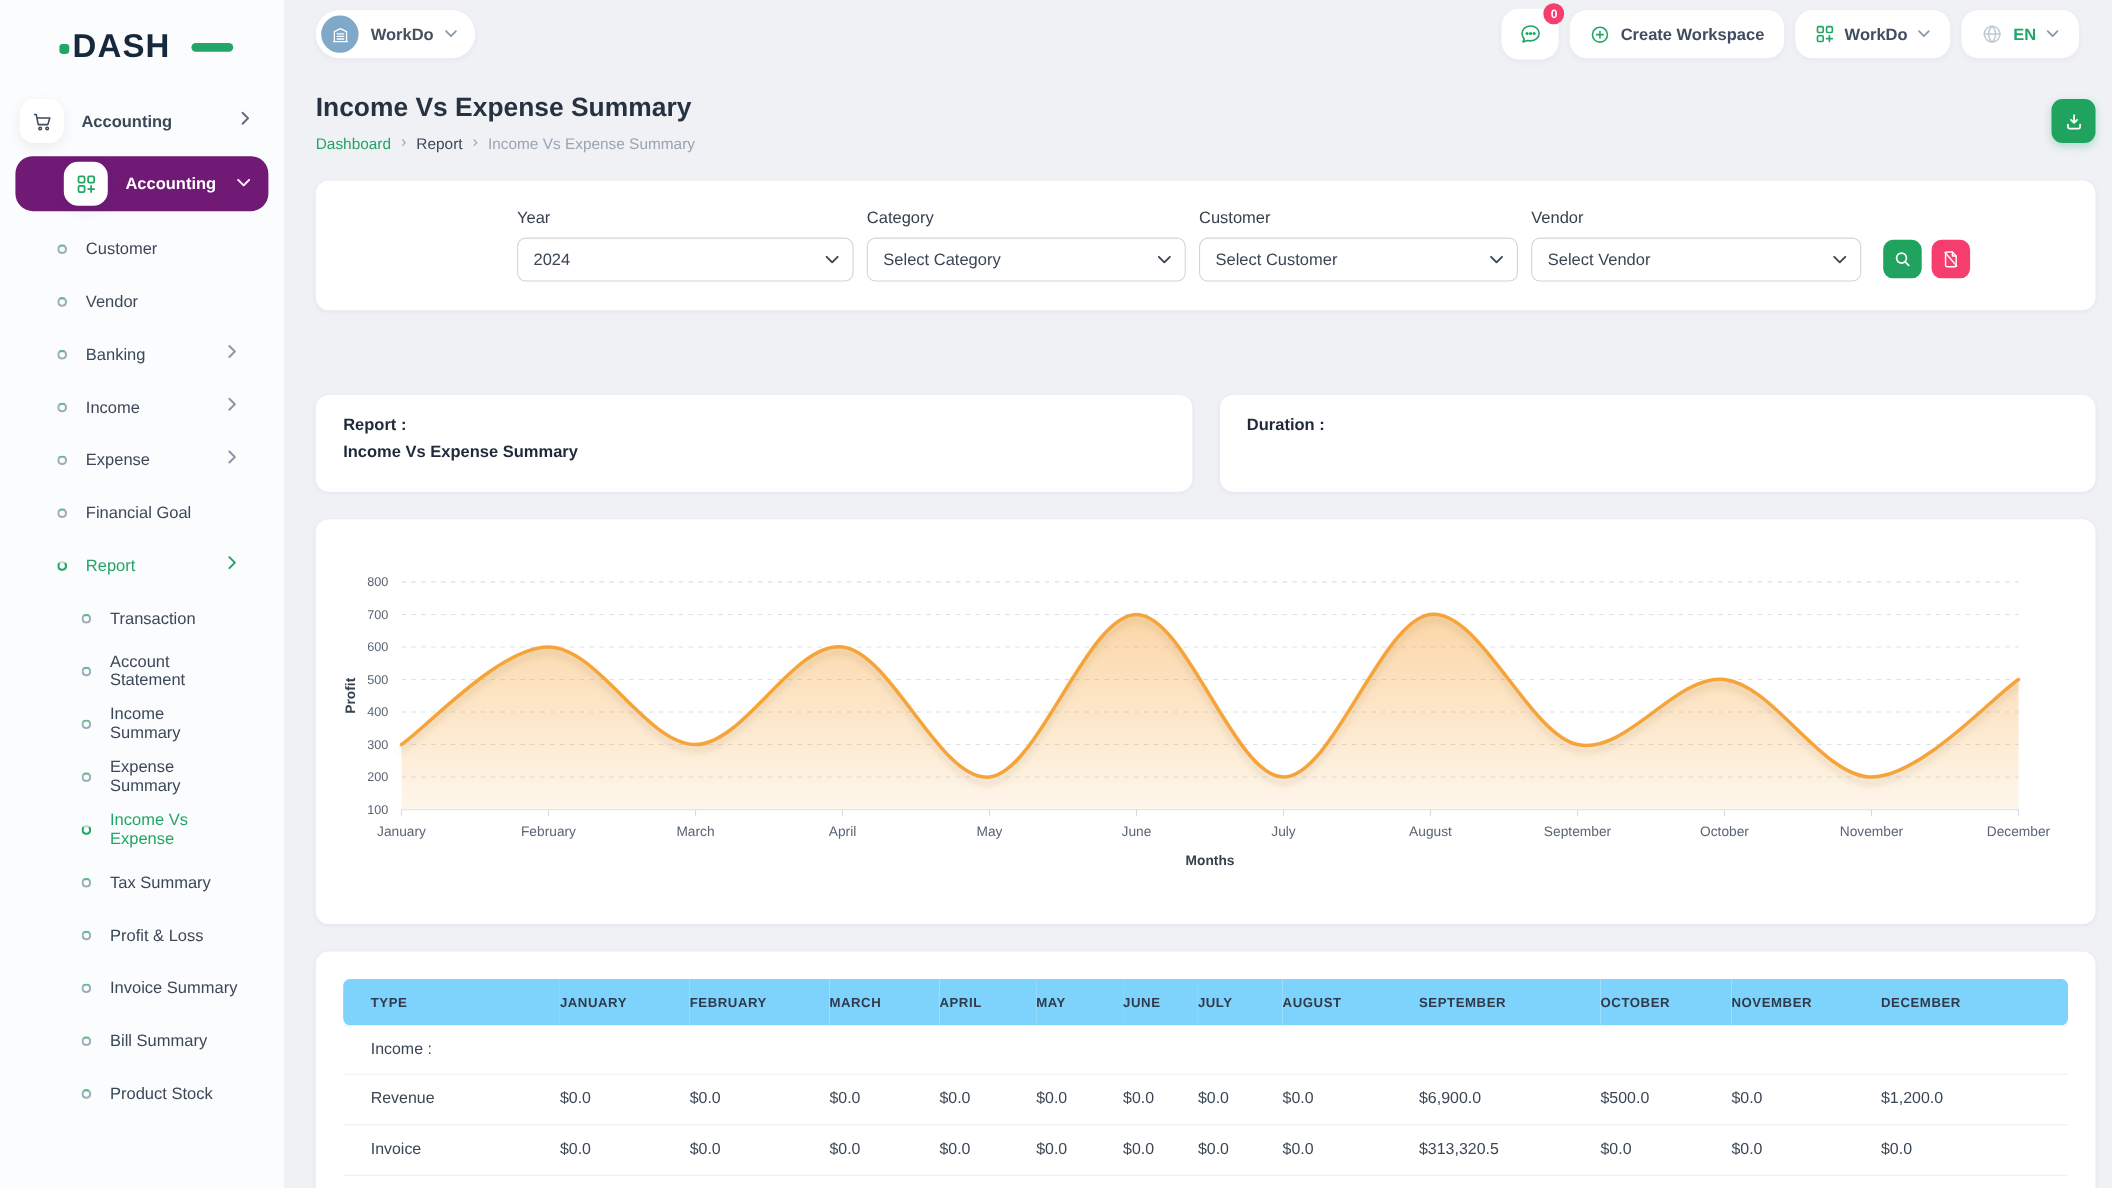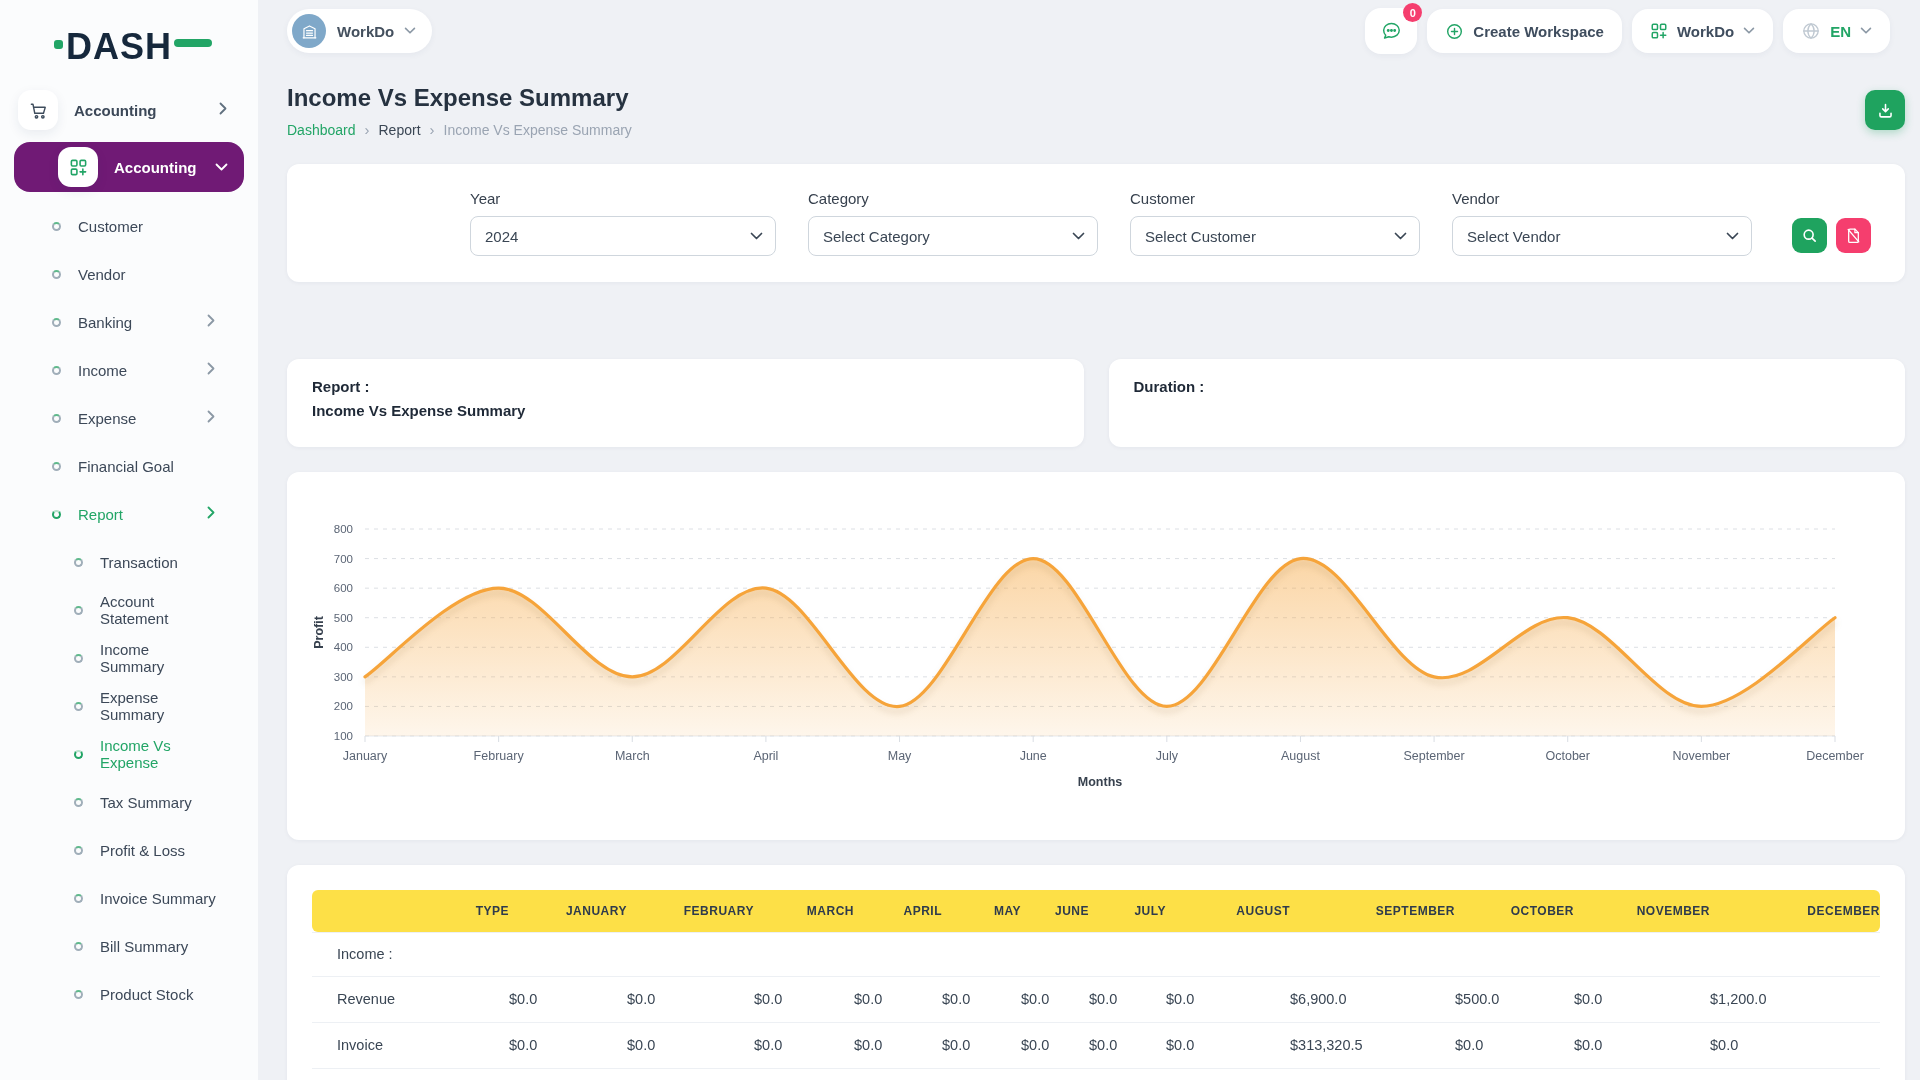--- a/index.html
+++ b/index.html
@@ -4,21 +4,21 @@
 <style>
   * { margin:0; padding:0; box-sizing:border-box; }
   html,body { width:1920px; height:1080px; overflow:hidden; }
   body { font-family:"Liberation Sans", sans-serif; background:#eff1f5; color:#3a4654; }
 
   .app { display:flex; width:1920px; height:1080px; }
 
   
   .sidebar { width:258px; min-width:258px; height:1080px; background:#fbfcfd; padding:18px 0 0 0; overflow:hidden; }
   .logo { position:relative; margin:8px 0 26px 66px; width:130px; height:34px; }
-  .logo-text { font-size:36px; font-weight:800; color:#16283c; letter-spacing:1px; }
+  .logo-text { font-size:30px; font-weight:800; color:#16283c; letter-spacing:1px; }
   .logo-dot { position:absolute; left:-12px; top:14px; width:9px; height:9px; border-radius:3px; background:#22a566; }
   .logo-dash { position:absolute; right:-16px; top:13px; width:38px; height:8px; border-radius:4px; background:#22a566; }
 
   .nav { padding:0 14px; }
   .nav-item { display:flex; align-items:center; height:48px; margin-bottom:8px; border-radius:16px; cursor:pointer; padding:0 16px 0 4px; }
   .nav-item .tile { width:40px; height:40px; min-width:40px; border-radius:13px; background:#ffffff; box-shadow:0 4px 12px rgba(30,50,90,.08); display:flex; align-items:center; justify-content:center; margin-right:16px; }
   .nav-item .nav-label { font-size:15px; font-weight:600; color:#3c4858; }
   .nav-item.active { background:#701a75; height:50px;padding-left:44px; }
   .nav-item.active .nav-label { color:#ffffff; }
   .chev-r { margin-left:auto; }
@@ -50,41 +50,41 @@
   .breadcrumb { display:flex; align-items:center; gap:9px; margin-top:9px; font-size:14px; }
   .bc-link { color:#22a566; cursor:pointer; }
   .bc-mid { color:#3a4654; cursor:pointer; }
   .bc-cur { color:#9aa4b2; }
   .bc-sep { color:#9aa4b2; font-size:15px; }
   .dl-btn { width:40px; height:40px; margin-top:6px; border-radius:10px; background:#1fa35f; border:none; display:flex; align-items:center; justify-content:center; cursor:pointer; box-shadow:0 3px 8px rgba(31,163,95,.3); }
 
   .card { background:#fff; border-radius:12px; box-shadow:0 1px 4px rgba(25,40,70,.05);margin-top:36px; }
 
   .filter-card { margin-top:26px; height:118px; display:flex; align-items:center; padding:10px 25px 10px 183px; }
-  .filter-row { display:flex; align-items:flex-end; width:100%; gap:32px; }
+  .filter-row { display:flex; align-items:flex-end; width:100%; gap:12px; }
   .field { display:flex; flex-direction:column; }
   .field-label { font-size:15px; color:#37414e; margin-bottom:9px; }
   .select { position:relative; height:40px; border:1px solid #cfd6dd; border-radius:8px; background:#fff; display:flex; align-items:center; padding:0 34px 0 14px; font-size:15px; color:#3a4654; cursor:pointer; }
   .select svg { position:absolute; right:12px; }
   .w306 { width:306px; } .w290 { width:290px; } .w300 { width:300px; }
   .fbtns { display:flex; gap:9px; margin-left:8px; margin-bottom:3px; }
   .sq-btn { width:35px; height:35px; border:none; border-radius:9px; display:flex; align-items:center; justify-content:center; cursor:pointer; }
   .sq-green { background:#1fa35f; }
   .sq-pink { background:#f53e6e; }
 
   .info-row { display:flex; gap:25px; margin-top:41px; }
   .info-card { flex:1; height:88px; padding:19px 25px; }
   .info-title { font-size:15px; font-weight:700; color:#1f2937; }
   .info-value { font-size:15px; font-weight:700; color:#1f2937; margin-top:7px; }
 
   .chart-card { margin-top:25px; height:368px; padding:24px; }
 
   .table-card { margin-top:25px; padding:25px 25px 0 25px; }
   table { width:100%; border-collapse:collapse; table-layout:fixed; }
-  thead th { background:#fde047; height:42px; text-align:right; font-size:12px; font-weight:700; letter-spacing:.5px; color:#2f3b4c; }
+  thead th { background:#7dd3fc; height:42px; text-align:left; font-size:12px; font-weight:700; letter-spacing:.5px; color:#2f3b4c; }
   th:first-child, td:first-child { padding-left:25px; }
   tbody td { height:46px; font-size:14.5px; color:#3a4654; border-top:1px solid #edf0f4; }
   tbody tr.group td { height:44px; }
   thead th:first-child { border-radius:6px 0 0 6px; }
   thead th:last-child { border-radius:0 6px 6px 0; }
 </style>
 </head>
 <body>
 
 <div class="app">

